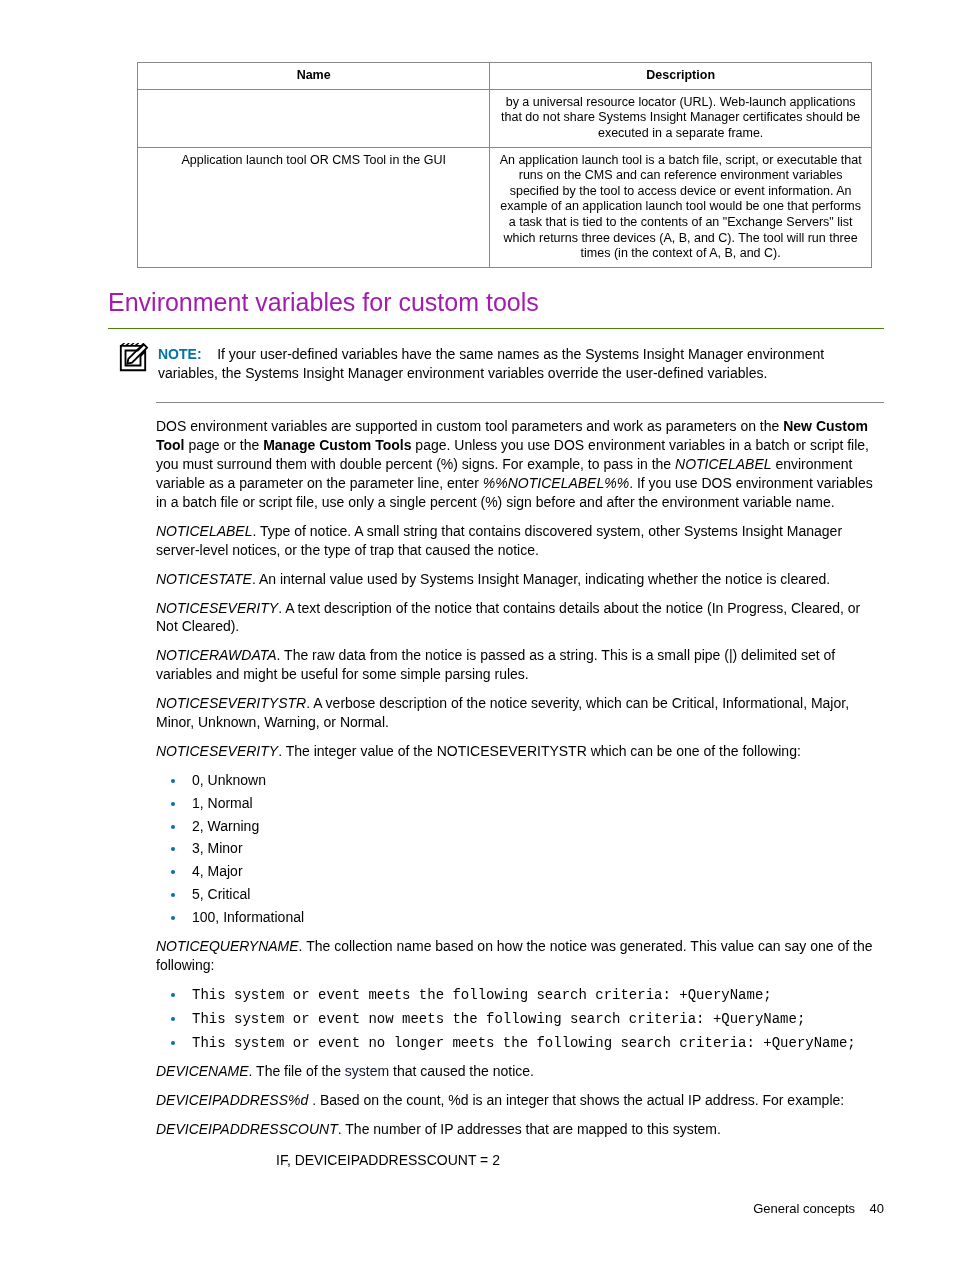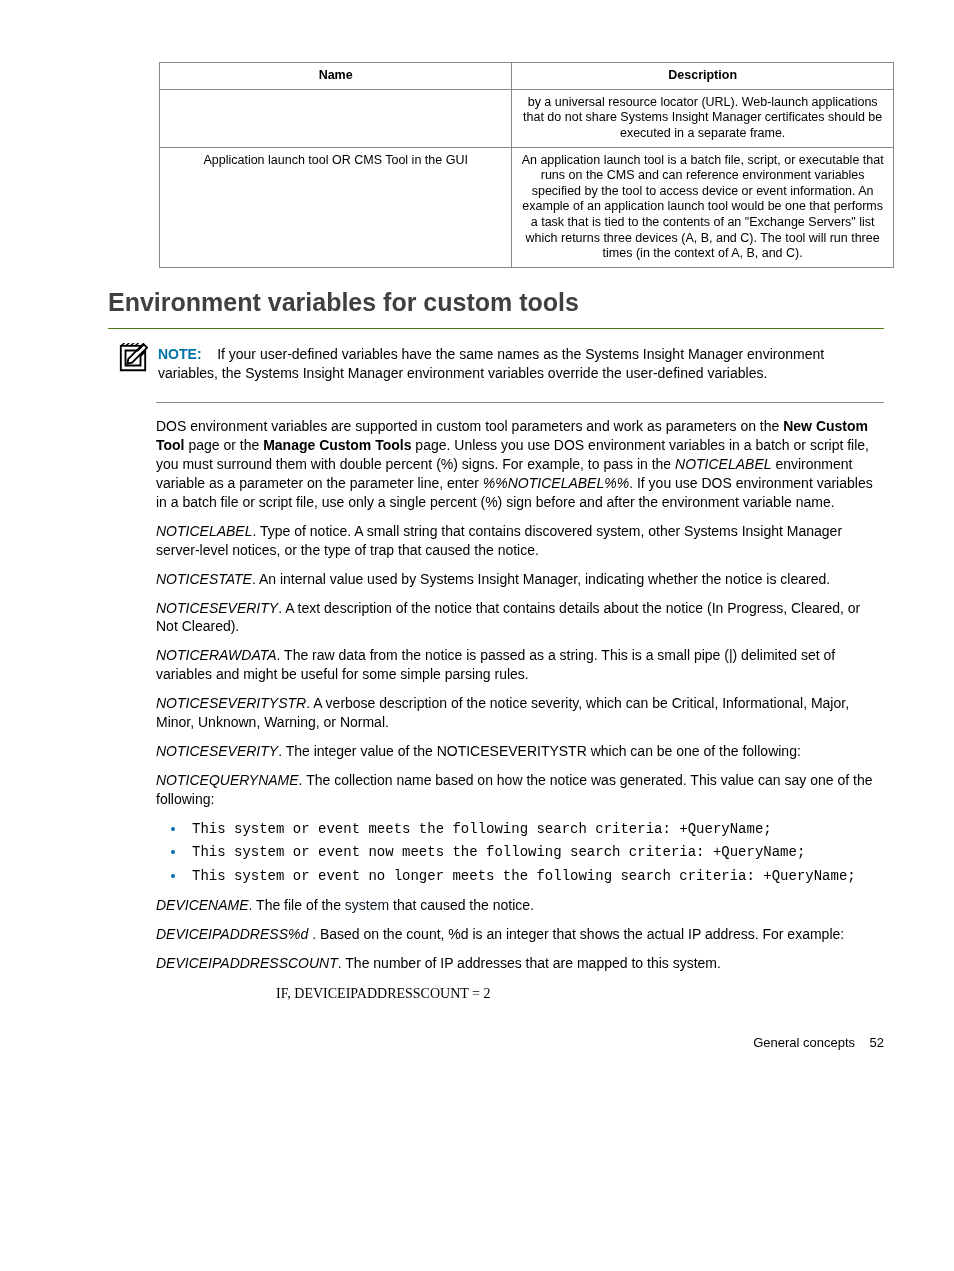--- a/index.html
+++ b/index.html
@@ -8,41 +8,41 @@
       color: #000;
       margin: 0;
       padding: 62px 70px 40px 108px;
       width: 954px;
       box-sizing: border-box;
       line-height: 1.35;
     }
     table.tbl {
       border-collapse: collapse;
       width: 735px;
-      margin-left: 51px;
+      margin-left: 29px;
       margin-bottom: 18px;
     }
     table.tbl th, table.tbl td {
       border: 1px solid #888;
       padding: 5px 8px;
       font-size: 12.5px;
       vertical-align: top;
       text-align: center;
       line-height: 1.25;
     }
     table.tbl th {
       font-weight: bold;
       text-align: center;
     }
     table.tbl th:first-child { width:48%; }
     h2.section {
       font-family: Arial, Helvetica, sans-serif;
-      font-weight: 700;
+      font-weight: 400;
       font-size: 25px;
-      color: #404040;
+      color: #a21caf;
       margin: 10px 0 8px 0;
     }
     .note-icon {
       float:left;
       width:30px;
       height:30px;
       margin-right:10px;
       margin-left:10px;
       margin-top:4px;
     }
@@ -55,21 +55,21 @@
     ul.bullets {
       list-style: disc;
       padding-left: 30px;
       margin: 6px 0 10px 0;
     }
     ul.bullets li { margin: 4px 0; padding-left: 6px; }
     ul.bullets li::marker { color:#0073a8; }
     code, .mono { font-family: "Courier New", monospace; }
     .system-link { color:#0f172a; }
     .codeblock {
-      font-family: Liberation Serif, serif;
+      font-family: Liberation Sans, sans-serif;
       margin: 12px 0 0 120px;
     }
     .footer {
       text-align: right;
       font-size: 13px;
       margin-top: 30px;
       padding-right: 0px;
     }
     hr.note-end { border:none; border-top:1px solid #888; margin: 10px 0 14px 48px; }
     .note-start { border-top:1px solid #4d7c0f; padding-top:10px; margin-left:0; }
@@ -123,20 +123,29 @@
 <p><em class="var">NOTICESTATE</em><span>. An internal value used by Systems Insight Manager, indicating whether the notice is cleared.</span></p>
 
 <p><em class="var">NOTICESEVERITY</em><span>. A text description of the notice that contains details about the notice (In Progress, Cleared, or Not Cleared).</span></p>
 
 <p><em class="var">NOTICERAWDATA</em><span>. The raw data from the notice is passed as a string. This is a small pipe (|) delimited set of variables and might be useful for some simple parsing rules.</span></p>
 
 <p><em class="var">NOTICESEVERITYSTR</em><span>. A verbose description of the notice severity, which can be Critical, Informational, Major, Minor, Unknown, Warning, or Normal.</span></p>
 
 <p><em class="var">NOTICESEVERITY</em><span>. The integer value of the NOTICESEVERITYSTR which can be one of the following:</span></p>
 
+<ul class="bullets">
+  <li>0, Unknown</li>
+  <li>1, Normal</li>
+  <li>2, Warning</li>
+  <li>3, Minor</li>
+  <li>4, Major</li>
+  <li>5, Critical</li>
+  <li>100, Informational</li>
+</ul>
 
 <p><em class="var">NOTICEQUERYNAME</em><span>. The collection name based on how the notice was generated. This value can say one of the following:</span></p>
 
 <ul class="bullets">
   <li><span class="mono">This system or event meets the following search criteria: +QueryName;</span></li>
   <li><span class="mono">This system or event now meets the following search criteria: +QueryName;</span></li>
   <li><span class="mono">This system or event no longer meets the following search criteria: +QueryName;</span></li>
 </ul>
 
 <p><em class="var">DEVICENAME</em><span>. The file of the </span><span class="system-link">system</span><span> that caused the notice.</span></p>
@@ -144,14 +153,14 @@
 <p><em class="var">DEVICEIPADDRESS%d </em><span>. Based on the count, %d is an integer that shows the actual IP address. For example:</span></p>
 
 <p><em class="var">DEVICEIPADDRESSCOUNT</em><span>. The number of IP addresses that are mapped to this system.</span></p>
 
 <div class="codeblock">IF, DEVICEIPADDRESSCOUNT = 2</div>
 
 </div>
 
 <div class="footer">
   <span>General concepts</span>&nbsp;&nbsp;&nbsp;
-  <span>52</span>
+  <span>40</span>
 </div>
 
 </body></html>

